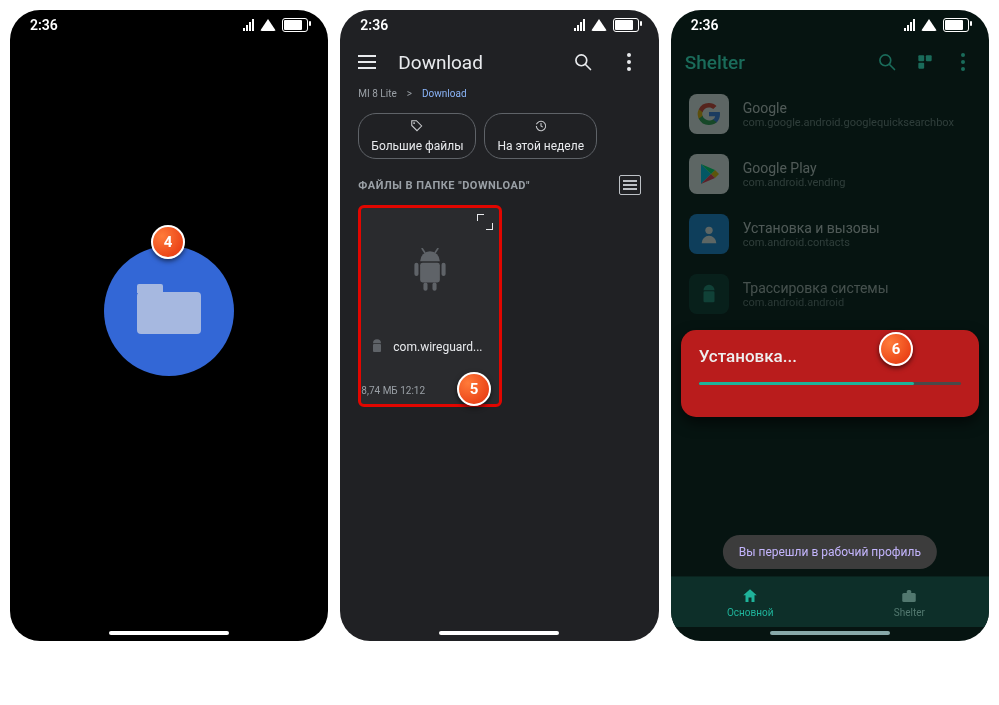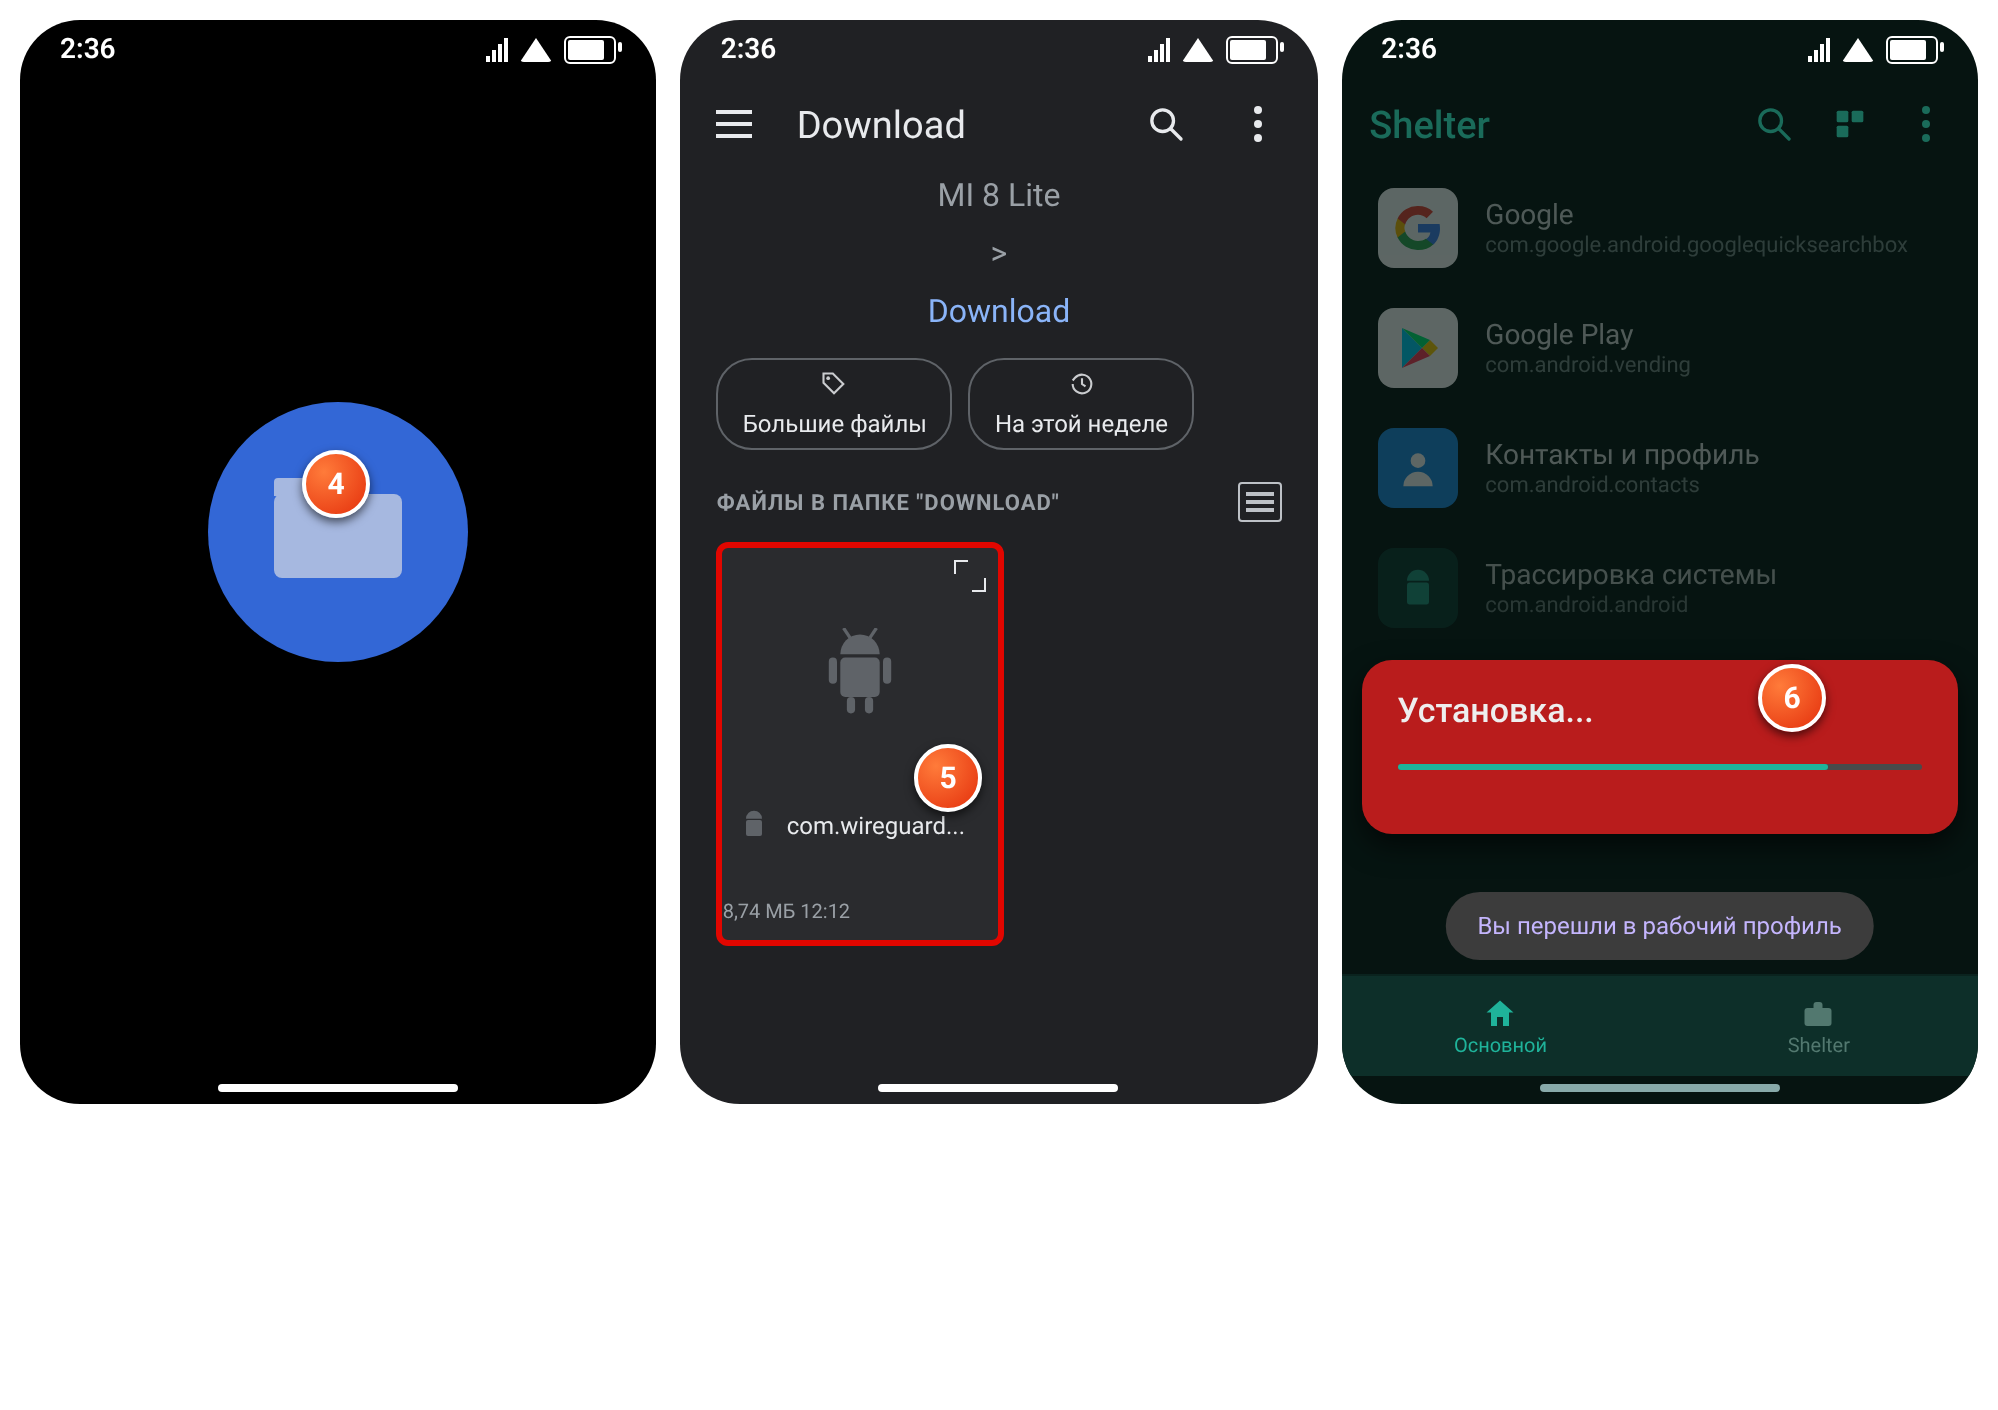--- a/index.html
+++ b/index.html
@@ -9,21 +9,21 @@
     height: 705px;
     background: #fff;
     font-family: -apple-system, Roboto, "Segoe UI", Arial, sans-serif;
     display: flex;
     gap: 12px;
     padding: 10px;
     box-sizing: border-box;
   }
   .phone {
     width: 319px;
-    height: 542px;
+    height: 631px;
     border-radius: 30px;
     overflow: hidden;
     position: relative;
     color: #fff;
     display: flex;
     flex-direction: column;
   }
   .bg-black { background: #000; }
   .bg-dark  { background: #202124; }
   .bg-shelter { background: #061411; }
@@ -96,21 +96,21 @@
   .topbar2 {
     display:flex; align-items:center; gap:22px;
     padding: 10px 18px 8px 18px;
   }
   .hamb { width:18px; display:flex; flex-direction:column; gap:4px;}
   .hamb span{height:2px; background:#e8eaed;}
   .topbar2 .title { font-size:19px; font-weight:400; color:#e8eaed; flex:1;}
   .icon-btn { width:24px; height:24px; color:#e8eaed; display:flex; align-items:center; justify-content:center;}
   .dots { display:flex; flex-direction:column; gap:3px;}
   .dots span{width:4px;height:4px;border-radius:50%;background:#e8eaed;}
-  .crumb { padding: 6px 18px; font-size:16px; color:#9aa0a6; display:flex; gap:10px; align-items:center;flex-direction:column;}
+  .crumb { padding: 6px 18px; font-size:10px; color:#9aa0a6; display:flex; gap:10px; align-items:center;}
   .crumb .cur { color:#8ab4f8; }
   .chips { display:flex; gap:8px; padding: 8px 18px 14px; }
   .chip {
     border:1px solid #5f6368; border-radius:18px;
     padding: 5px 12px; font-size:12px; color:#e8eaed;
     display:flex; align-items:center; gap:6px;flex-direction:column;
   }
   .chip svg { opacity:.85; }
   .sec-head { display:flex; align-items:center; justify-content:space-between; padding: 2px 18px 10px; font-size:11px; letter-spacing:.5px; color:#9aa0a6; font-weight:700;}
   .view-icn span{display:block;height:2px;background:#bdc1c6;margin:2px 0;width:14px;}
@@ -353,21 +353,21 @@
       </div>
   </div>
   <div class="appitem">
     <div class="box g-contact">
       <svg width="22" height="22" viewBox="0 0 24 24" fill="#fff">
           <circle cx="12" cy="8" r="4"></circle>
           <path d="M4 22a8 8 0 0 1 16 0z"></path>
         </svg>
     </div>
     <div class="txt">
-        <div class="t1">Контакты и профиль</div>
+        <div class="t1">Установка и вызовы</div>
         <div class="t2">com.android.contacts</div>
       </div>
   </div>
   <div class="appitem" style="opacity:.3">
     <div class="box g-trace">
       <svg width="22" height="22" viewBox="0 0 24 24" fill="#2aa88f">
           <rect x="6" y="9" width="12" height="12" rx="1.5"></rect>
           <path d="M6 8a6 6 0 0 1 12 0H6z"></path>
         </svg>
     </div>

